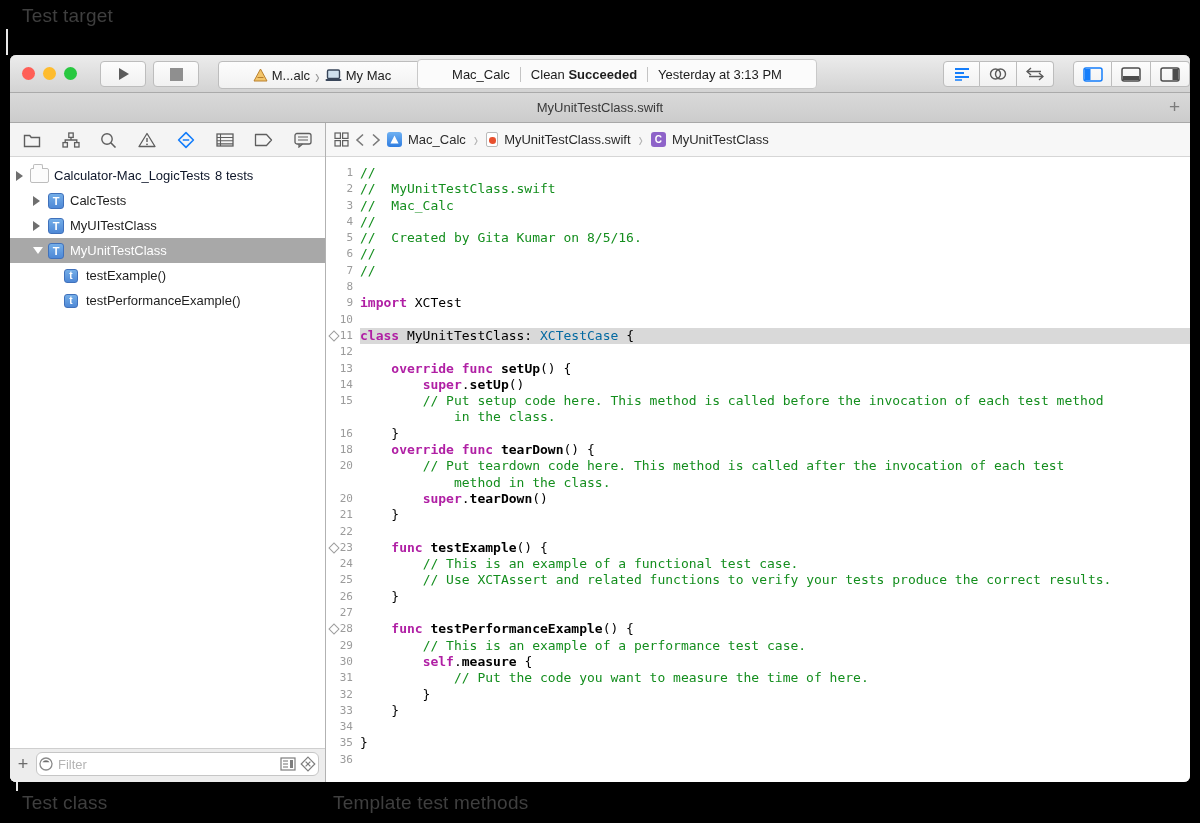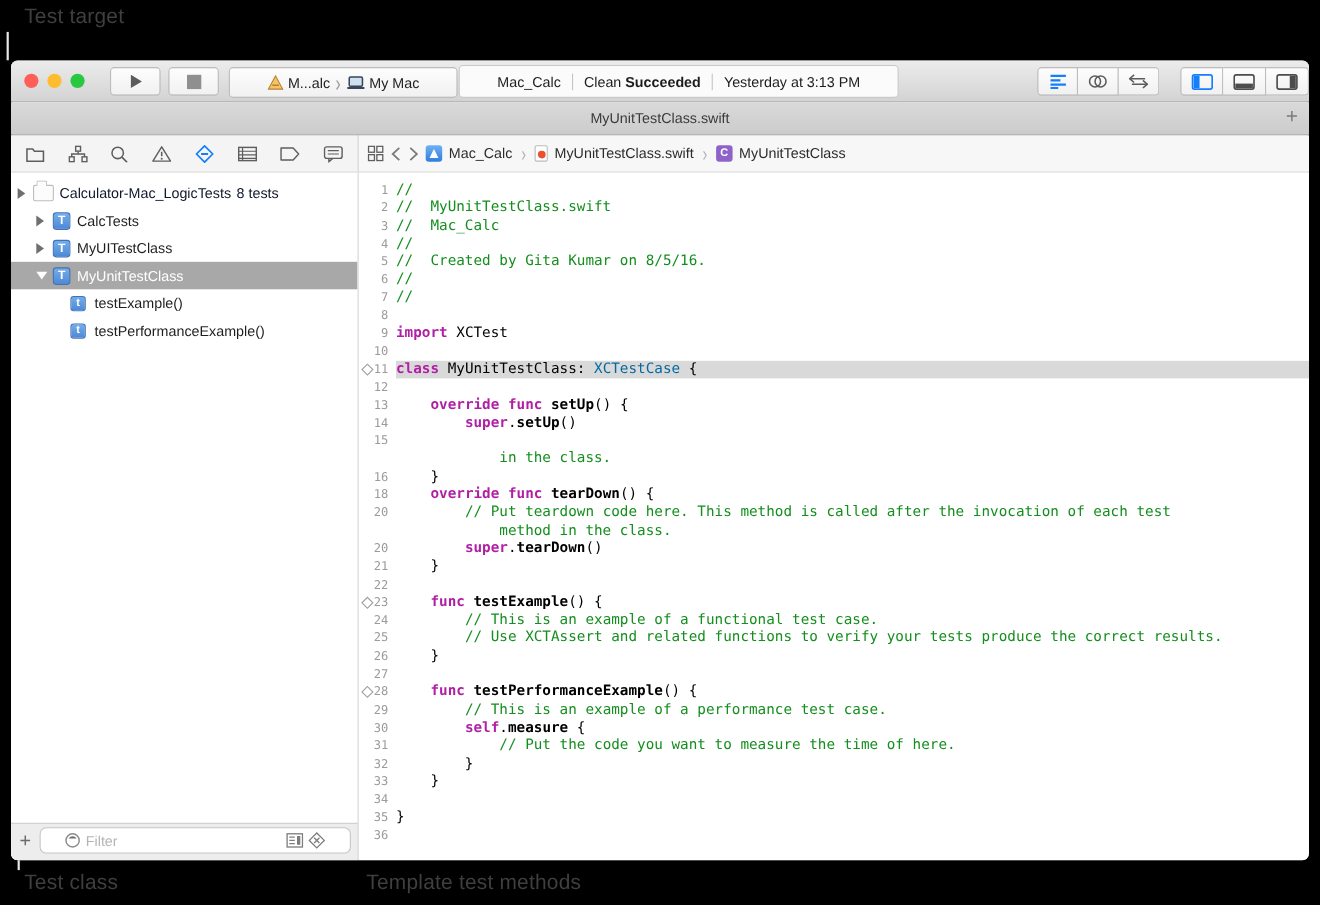--- a/index.html
+++ b/index.html
@@ -34,21 +34,21 @@
   
   .toolbar { position:relative; height:38px; flex:0 0 38px;
              background:linear-gradient(#ececec,#d3d3d3); border-bottom:1px solid #aaa; }
   .lights { position:absolute; left:12px; top:12px; display:flex; gap:8px; }
   .light { width:13px; height:13px; border-radius:50%; }
   .tb-btn { position:absolute; top:6px; height:26px; border:1px solid #bdbdbd; border-radius:4px;
             background:linear-gradient(#fdfdfd,#f1f1f1); display:flex; align-items:center; justify-content:center; }
   #btn-run { left:90px; width:46px; }
   #btn-stop { left:143px; width:46px; }
   .stop-sq { width:13px; height:13px; background:#8f8f8f; }
-  #scheme { left:198px; width:208px; gap:4px; font-size:13px; color:#222; padding:13px 8px; }
+  #scheme { left:208px; width:208px; gap:4px; font-size:13px; color:#222; padding:13px 8px; }
   .sep-chev { color:#9a9a9a; font-size:14px; transform:scaleY(1.5); display:inline-block; padding:0 1px; }
   #status { position:absolute; left:407px; top:4px; width:400px; height:30px; background:#fbfbfb;
             border:1px solid #c9c9c9; border-radius:4px; display:flex; align-items:center;
             justify-content:center; font-size:13px; color:#1c1c1c; gap:10px; }
   #status b { font-weight:bold; }
   .st-div { width:1px; height:15px; background:#c4c4c4; }
   .segroup { position:absolute; top:6px; display:flex; }
   #seg-editor { left:933px; }
   #seg-view { left:1063px; }
   .seg { width:37px; height:26px; border:1px solid #bdbdbd; border-left:none;
@@ -95,21 +95,21 @@
          font-size:10px; font-weight:bold; display:flex; align-items:center; justify-content:center; }
   .tlabel { white-space:nowrap; }
   .lvl0 .tlabel { margin-left:44px; } .lvl1 .tlabel { margin-left:60px; } .lvl2 .tlabel { margin-left:76px; }
   .tcount { margin-left:5px; color:inherit; }
   .trow:not(.dim) .tcount { color:#1e1e1e; }
 
   .filterbar { height:34px; flex:0 0 34px; background:#ededed; border-top:1px solid #cfcfcf;
                position:relative; display:flex; align-items:center; }
   .fb-add { position:absolute; left:4px; top:5px; font-size:18px; color:#6b6b6b; width:18px; text-align:center; }
   .ffield { position:absolute; left:26px; top:3px; width:283px; height:24px; background:#fff;
-            border:1px solid #c6c6c6; border-radius:6px; display:flex; align-items:center; padding:0 22px; }
+            border:1px solid #c6c6c6; border-radius:6px; display:flex; align-items:center; padding:0 2px; }
   .ffield input { border:none; outline:none; flex:1; font-size:13px; color:#333; margin-left:5px;
                   font-family:"Liberation Sans",sans-serif; background:transparent; min-width:0; }
   .ffield input::placeholder { color:#b4b4b4; }
 
   
   .editor { flex:1; display:flex; flex-direction:column; min-width:0; }
   .jumpbar { height:34px; flex:0 0 34px; background:#f7f7f7; border-bottom:1px solid #d6d6d6;
              display:flex; align-items:center; font-size:13px; color:#2b2b2b; padding-left:8px; gap:6px; }
   .jb-sep { color:#b2b2b2; font-size:13px; transform:scaleY(1.5); display:inline-block; padding:0 2px; }
   .appic { width:15px; height:15px; border-radius:3px; background:linear-gradient(#6fb1f2,#2f7de0);
@@ -419,21 +419,21 @@
             <div class="crow">
               <span class="ln">13</span>
               <span class="ct"><span>    </span><span class="k">override</span><span> </span><span class="k">func</span><span> </span><span class="b">setUp</span><span>() {</span></span>
             </div>
             <div class="crow">
               <span class="ln">14</span>
               <span class="ct"><span>        </span><span class="k">super</span><span>.</span><span class="b">setUp</span><span>()</span></span>
             </div>
             <div class="crow">
               <span class="ln">15</span>
-              <span class="ct"><span>        </span></span>
+              <span class="ct"><span>        </span><span class="c">// Put setup code here. This method is called before the invocation of each test method</span></span>
             </div>
             <div class="crow">
               <span class="ln"></span>
               <span class="ct"><span class="c">            in the class.</span></span>
             </div>
             <div class="crow">
               <span class="ln">16</span>
               <span class="ct"><span>    }</span></span>
             </div>
             <div class="crow">

